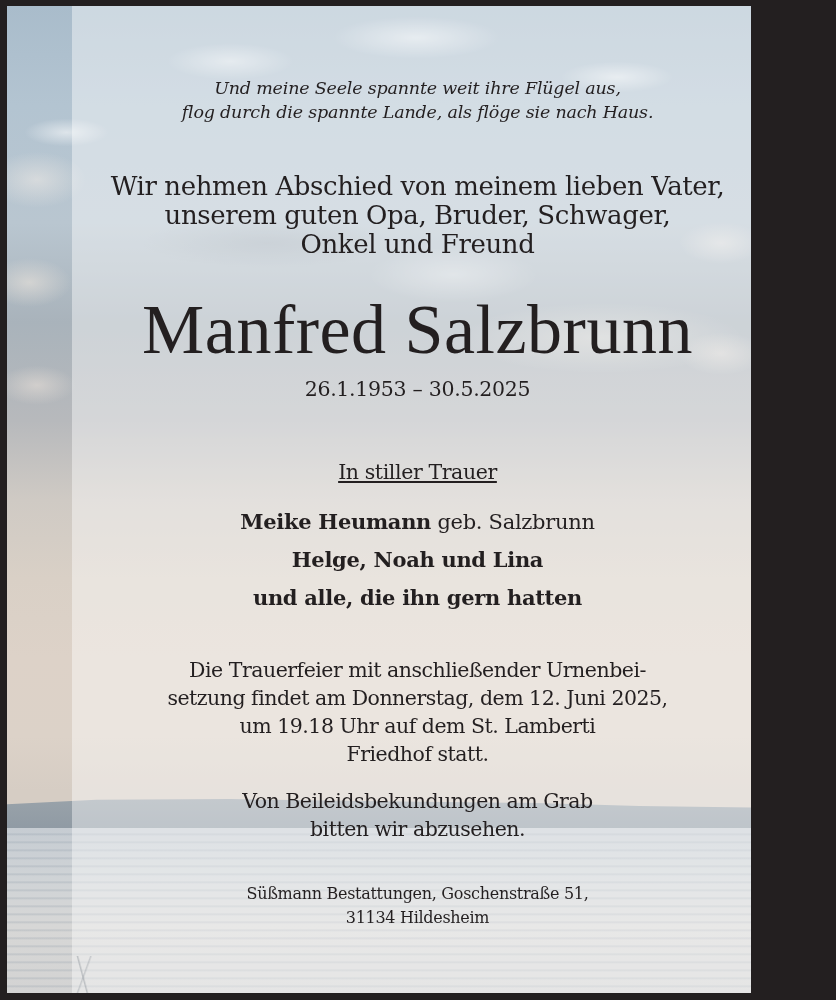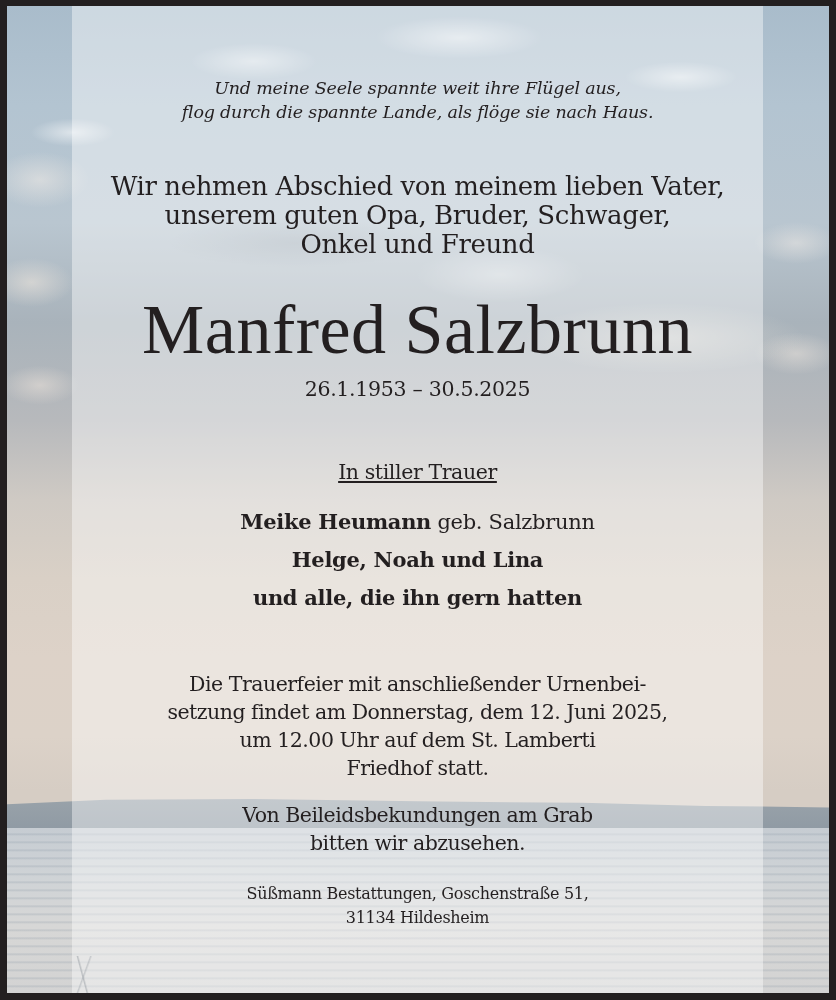--- a/index.html
+++ b/index.html
@@ -3,21 +3,21 @@
 <meta charset="utf-8">
 <style>
   html, body { margin: 0; padding: 0; }
   body {
     width: 836px; height: 1000px; overflow: hidden;
     background: #231f20;
     font-family: "DejaVu Serif", "Liberation Serif", serif;
     color: #231f20;
   }
   .frame {
-    position: absolute; left: 7px; top: 6px; width: 822px; height: 987px;
+    position: absolute; left: 7px; top: 6px; width: 744px; height: 987px;
     overflow: hidden;
     background:
       linear-gradient(180deg,
         #a9bccb 0%, #b3c4d1 10%, #b9c6d0 22%, #a9b3bb 32%,
         #b7b9bc 42%, #cfcac4 50%, #d9d0c6 58%, #ddd2c8 66%,
         #dcd2c8 74%, #d6cdc4 79.5%);
   }
   
   .clouds {
     position: absolute; left: 0; top: 0; width: 100%; height: 80%;
@@ -68,21 +68,21 @@
   .intro { font-size: 26px; line-height: 29px; letter-spacing: -0.4px; }
   .name {
     font-family: "Liberation Serif", serif; font-weight: normal;
     font-size: 70px; line-height: 80px; letter-spacing: 0.5px;
   }
   .dates { font-size: 20.5px; line-height: 28px; letter-spacing: -0.3px; }
   .mourn { font-size: 20.5px; line-height: 28px; letter-spacing: -0.4px; text-decoration: underline; }
   .family { font-size: 21px; line-height: 44px; letter-spacing: -0.3px; }
   .family b { font-weight: bold; }
   .family .reg { font-weight: normal; }
-  .info { font-size: 20.5px; line-height: 28px; letter-spacing: -0.5px; margin-top: 14px; }
+  .info { font-size: 20.5px; line-height: 28px; letter-spacing: -0.5px; }
   .addr { font-size: 16px; line-height: 24px; letter-spacing: -0.3px; }
 </style>
 </head>
 <body>
 
 <div class="frame">
   <div class="clouds"></div>
   <div class="hills"></div>
   <div class="water"></div>
   <div class="reeds"></div>
@@ -106,21 +106,21 @@
     </div>
     <div class="line family" style="top:570px">
       <b>und alle, die ihn gern hatten</b>
     </div>
     <div class="line family" style="top:532px">
       <b>Helge, Noah und Lina</b>
     </div>
 
     <div class="line info" style="top:650px">Die Trauerfeier mit anschließender Urnenbei-</div>
     <div class="line info" style="top:678px">setzung findet am Donnerstag, dem 12. Juni 2025,</div>
-    <div class="line info" style="top:706px">um 12.00 Uhr auf dem St. Lamberti</div>
+    <div class="line info" style="top:706px">um 19.18 Uhr auf dem St. Lamberti</div>
     <div class="line info" style="top:734px">Friedhof statt.</div>
 
     <div class="line info" style="top:781px">Von Beileidsbekundungen am Grab</div>
     <div class="line info" style="top:809px">bitten wir abzusehen.</div>
 
     <div class="line addr" style="top:876px">Süßmann Bestattungen, Goschenstraße 51,</div>
     <div class="line addr" style="top:900px">31134 Hildesheim</div>
   </div>
 </div>
 

